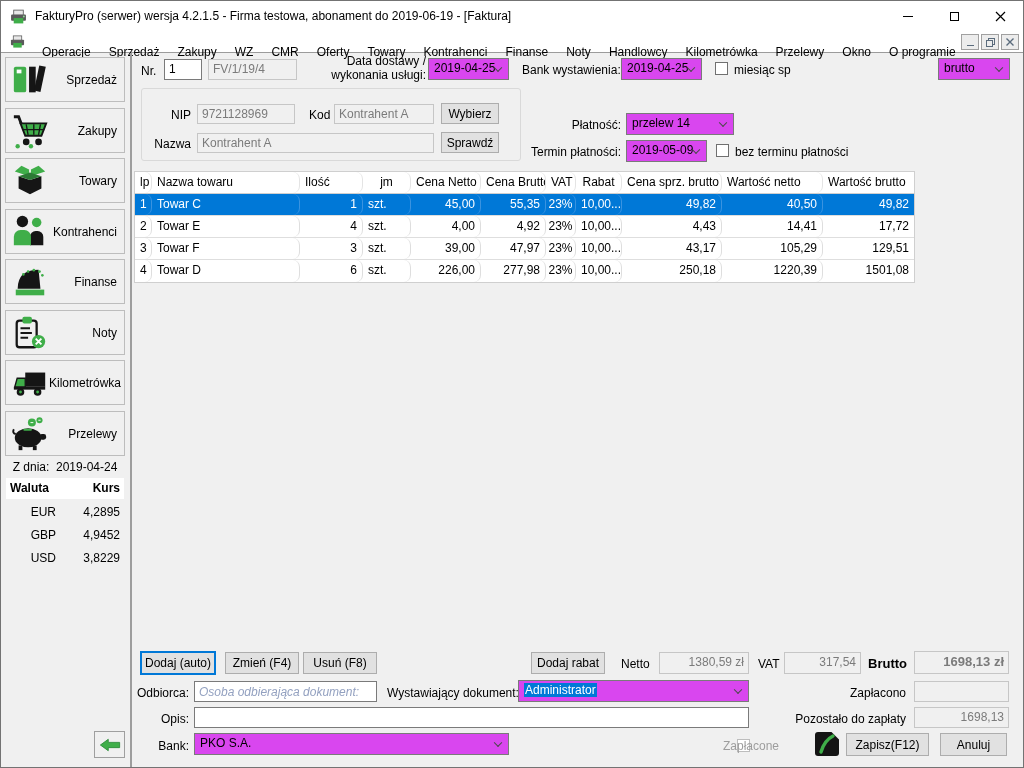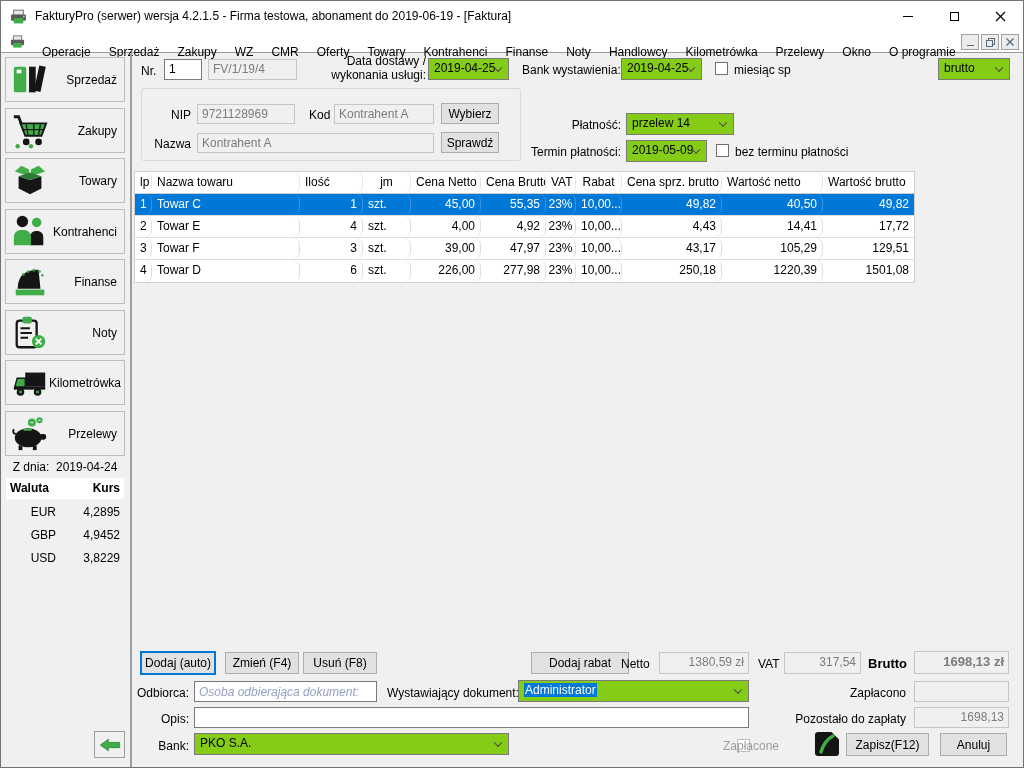--- a/index.html
+++ b/index.html
@@ -39,21 +39,21 @@
   .rate-row span:last-child { width:54px; text-align:right; }
 
   .back-btn { position:absolute; left:93px; top:730px; width:31px; height:27px; background:#f0f0f0; border:1px solid #9f9f9f; display:flex; align-items:center; justify-content:center; }
 
   
   .lbl { position:absolute; white-space:nowrap; font-size:12px; }
   .lbl-r { text-align:right; }
   .inp { position:absolute; background:#fff; border:1px solid #7a7a7a; font-size:12px; padding:2px 4px; font-family:"Liberation Sans",sans-serif; color:#000; }
   .ro  { background:#f0f0f0; border:1px solid #c6c6c6; color:#7b7b7b; }
   .ra  { text-align:right; }
-  .combo { position:absolute; background:#84cc16; border:1px solid #7a7a7a; padding:2px 18px 2px 5px; font-size:12px; white-space:nowrap; overflow:hidden; }
+  .combo { position:absolute; background:#d946ef; border:1px solid #7a7a7a; padding:2px 18px 2px 5px; font-size:12px; white-space:nowrap; overflow:hidden; }
   .chev { position:absolute; right:7px; top:50%; width:6px; height:6px; border-right:1.4px solid #4a4a4a; border-bottom:1.4px solid #4a4a4a; transform:translateY(-70%) rotate(45deg); }
   .btn { position:absolute; background:#e1e1e1; border:1px solid #adadad; font-size:12px; display:flex; align-items:center; justify-content:center; cursor:default; white-space:nowrap; }
   .btn-focus { border:2px solid #0078d7; }
   .chk { position:absolute; width:13px; height:13px; background:#fff; border:1px solid #707070; }
   .chk-dis { border-color:#bdbdbd; }
   .dis-text { color:#9d9d9d; }
   .groupbox { position:absolute; border:1px solid #d9d9d9; border-radius:3px; }
   .hl { background:#0078d7; color:#fff; padding:0 1px; }
   .ph::placeholder { color:#93a1c0; font-style:italic; opacity:1; }
 
@@ -372,21 +372,21 @@
       <div class="cell c7">10,00...</div>
       <div class="cell c8 num">250,18</div>
       <div class="cell c9 num">1220,39</div>
       <div class="cell c10 num">1501,08</div>
     </div>
   </div>
 
   <div class="btn btn-focus" style="left:139px; top:650px; width:76px; height:24px">Dodaj (auto)</div>
   <div class="btn" style="left:224px; top:651px; width:74px; height:22px">Zmień (F4)</div>
   <div class="btn" style="left:302px; top:651px; width:74px; height:22px">Usuń (F8)</div>
-  <div class="btn" style="left:530px; top:651px; width:98px; height:22px">Dodaj rabat</div>
+  <div class="btn" style="left:530px; top:651px; width:74px; height:22px">Dodaj rabat</div>
 
   <span class="lbl" style="left:620px; top:656px">Netto</span>
   <div class="inp ro ra" style="left:658px; top:651px; width:90px; height:22px">1380,59 zł</div>
   <span class="lbl" style="left:757px; top:656px">VAT</span>
   <div class="inp ro ra" style="left:783px; top:651px; width:77px; height:22px">317,54</div>
   <span class="lbl bold big" style="left:867px; top:655px">Brutto</span>
   <div class="inp ro ra bold big" style="left:913px; top:650px; width:95px; height:23px">1698,13 zł</div>
 
   <div class="lbl lbl-r" style="left:130px; top:685px; width:58px">Odbiorca:</div>
   <input class="inp ph" style="left: 193px; top: 680px; width: 183px; height: 21px;" placeholder="Osoba odbierająca dokument:">

